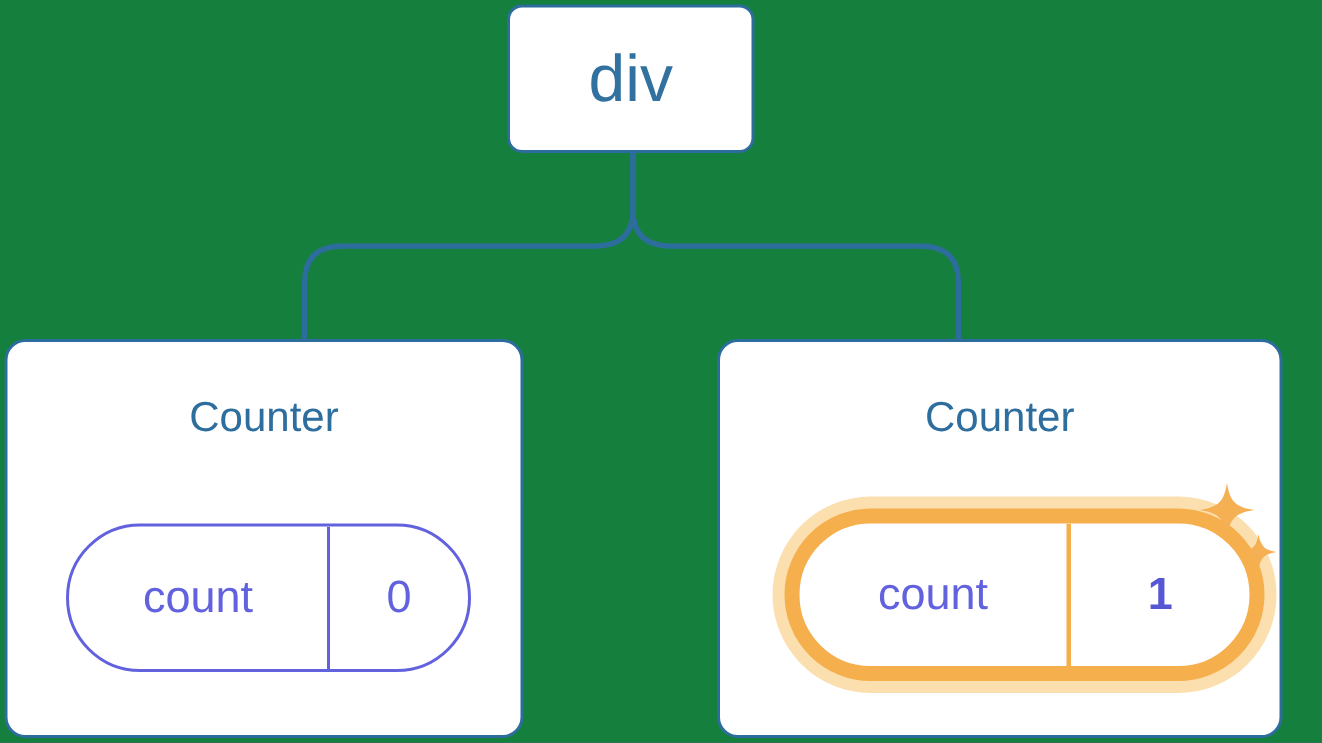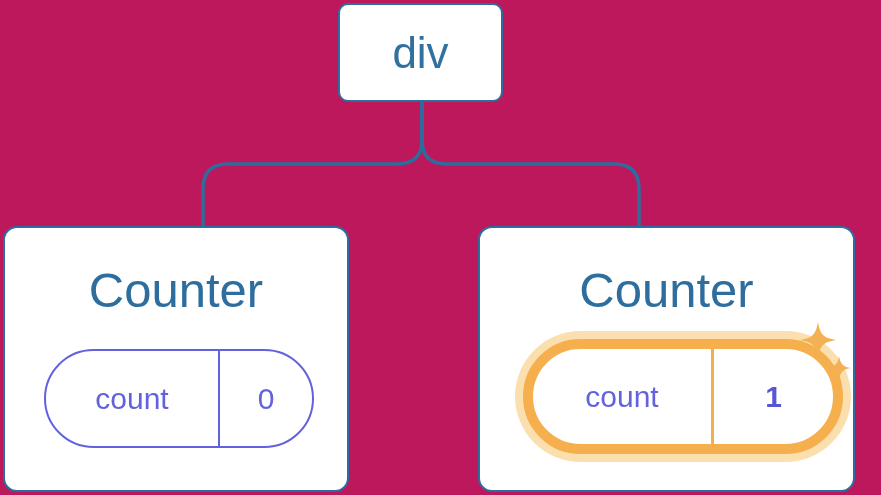--- a/index.html
+++ b/index.html
@@ -4,21 +4,21 @@
 <style>
   html, body { margin: 0; padding: 0; }
   body {
     font-family: "Liberation Sans", sans-serif;
     background: #4d6971;
   }
   .canvas {
     position: relative;
     width: 881px;
     height: 495px;
-    background: #be185d;
+    background: #15803d;
     overflow: hidden;
   }
 
   
   .root-node {
     position: absolute;
     left: 338px; top: 3px;
     width: 165px; height: 99px;
     box-sizing: border-box;
     background: #ffffff;
@@ -45,21 +45,21 @@
     background: #ffffff;
     border: 2.5px solid #2d6d9e;
     border-radius: 14px;
   }
   .card-left  { left: 3px;   width: 346px; }
   .card-right { left: 478px; width: 377px; }
 
   .card-title {
     margin-top: 34px;
     text-align: center;
-    font-size: 49px;
+    font-size: 28px;
     font-weight: 500;
     color: #2d6e9e;
   }
 
   
   .pill {
     position: absolute;
     box-sizing: border-box;
     display: flex;
     align-items: stretch;

